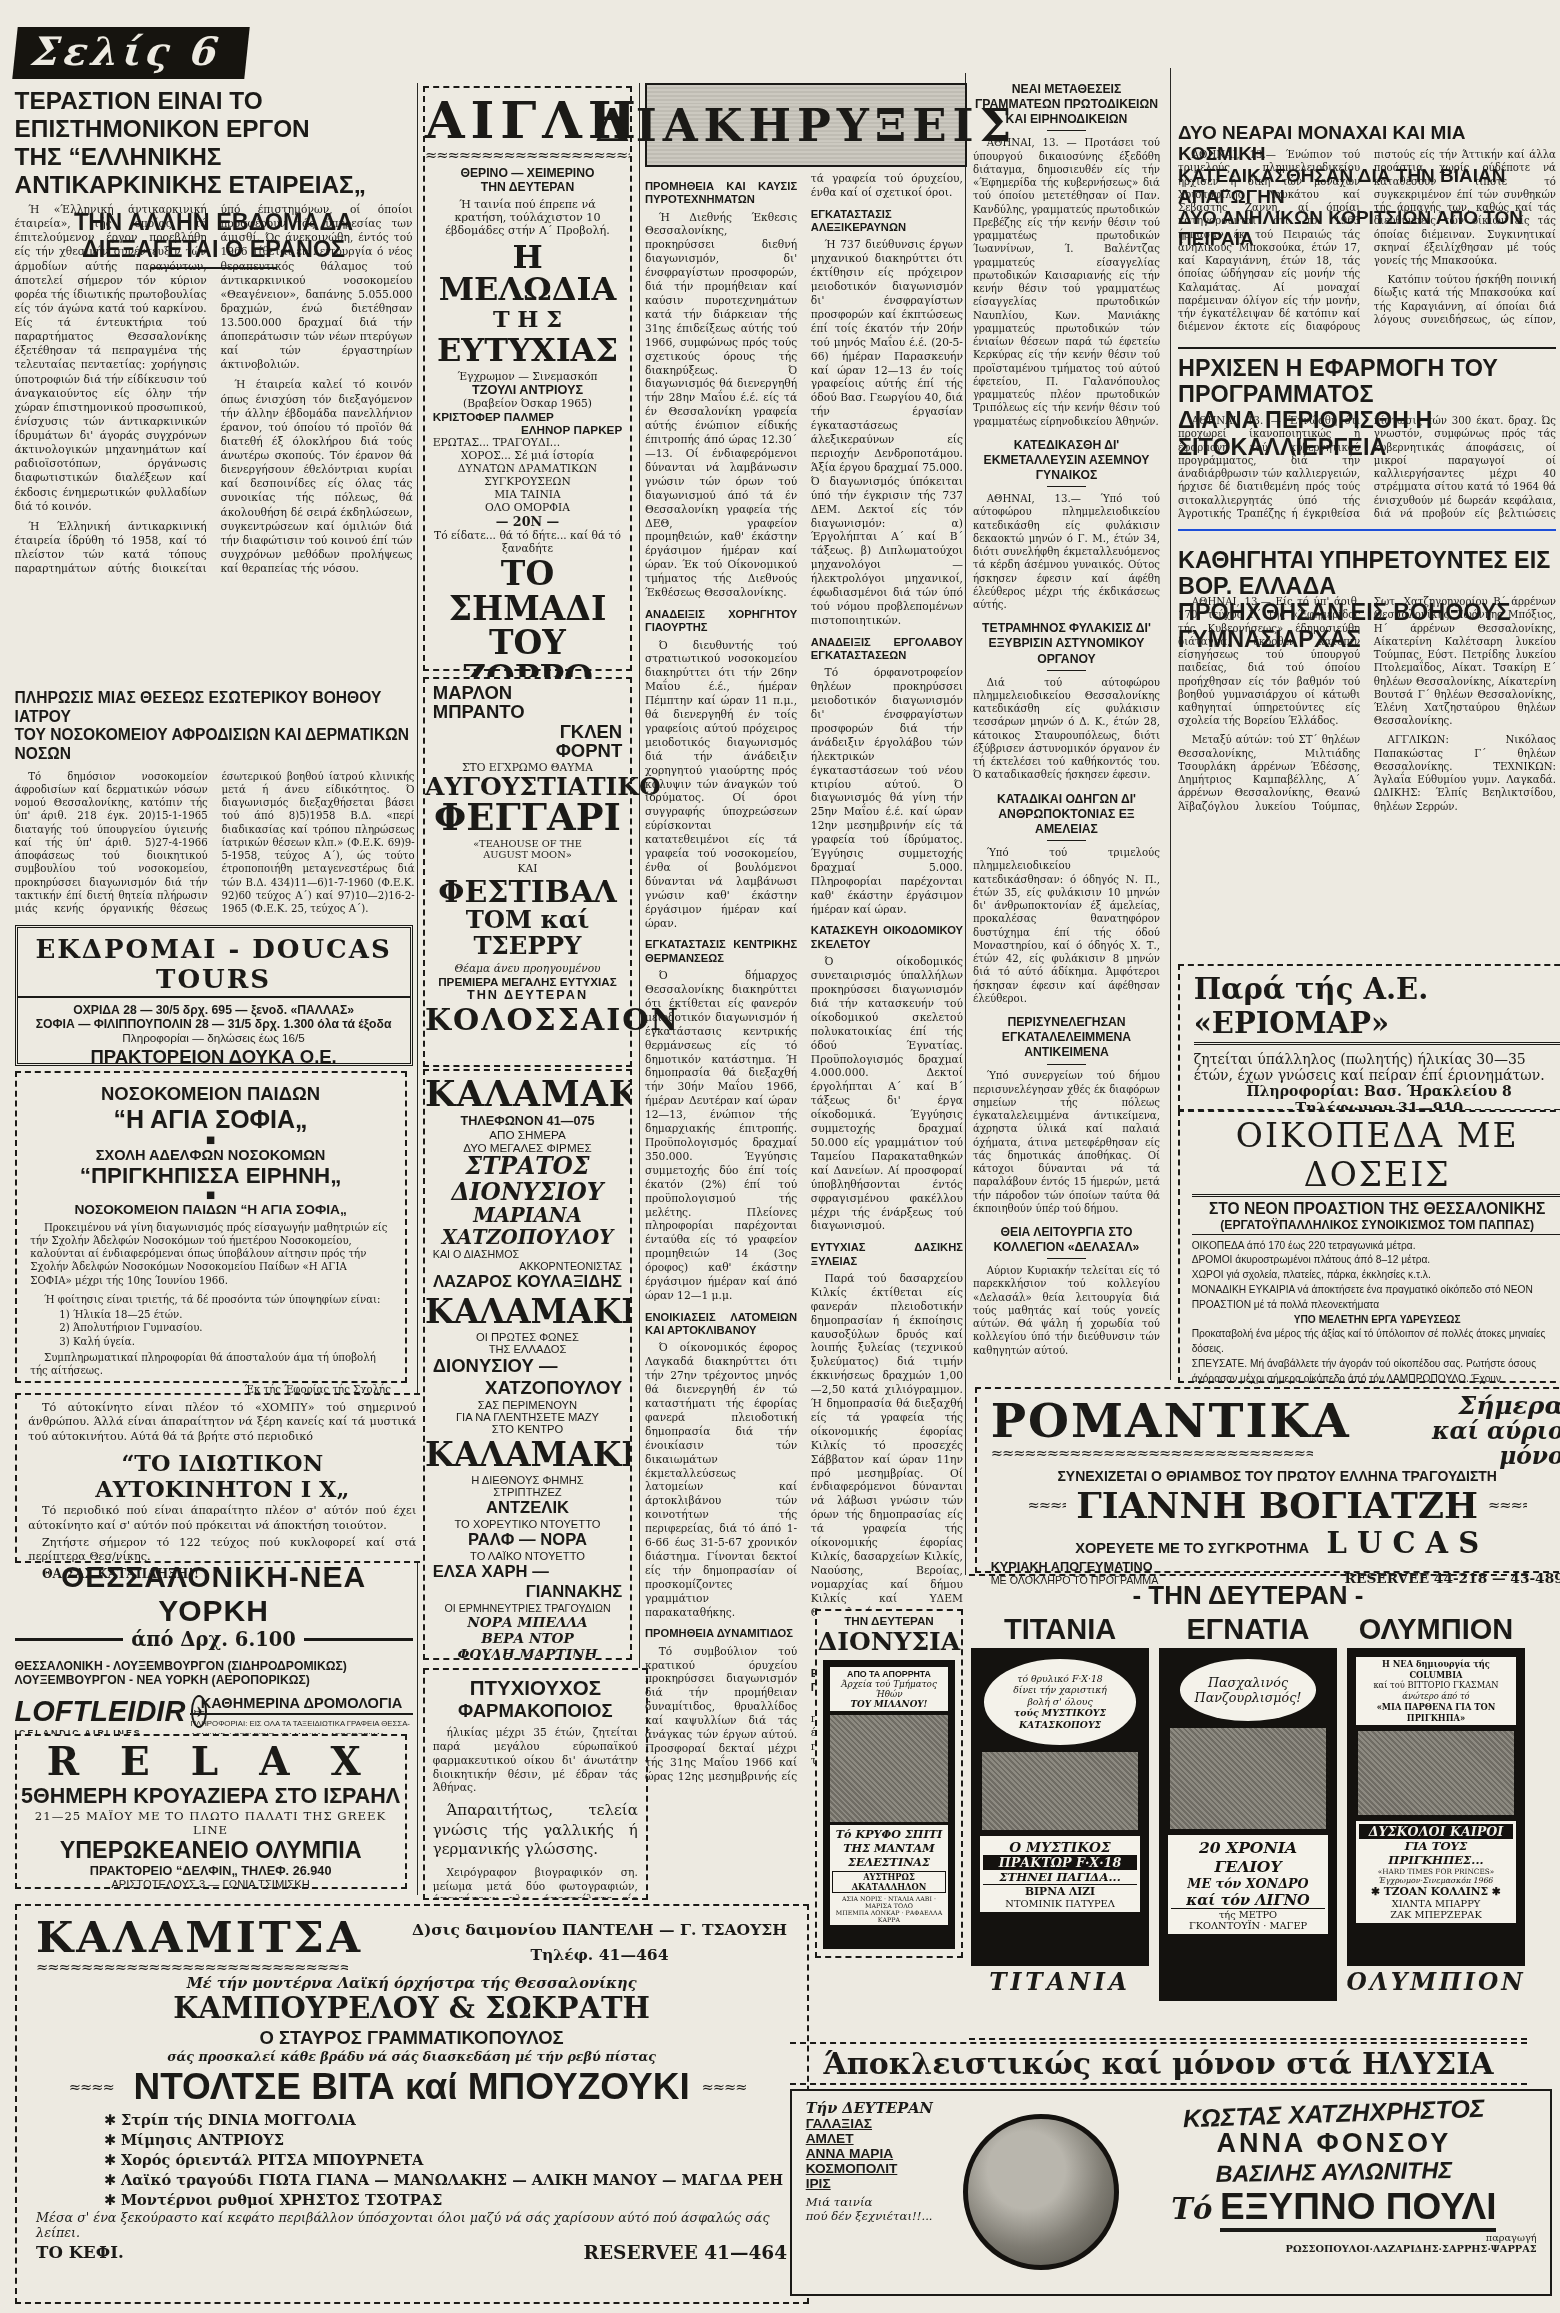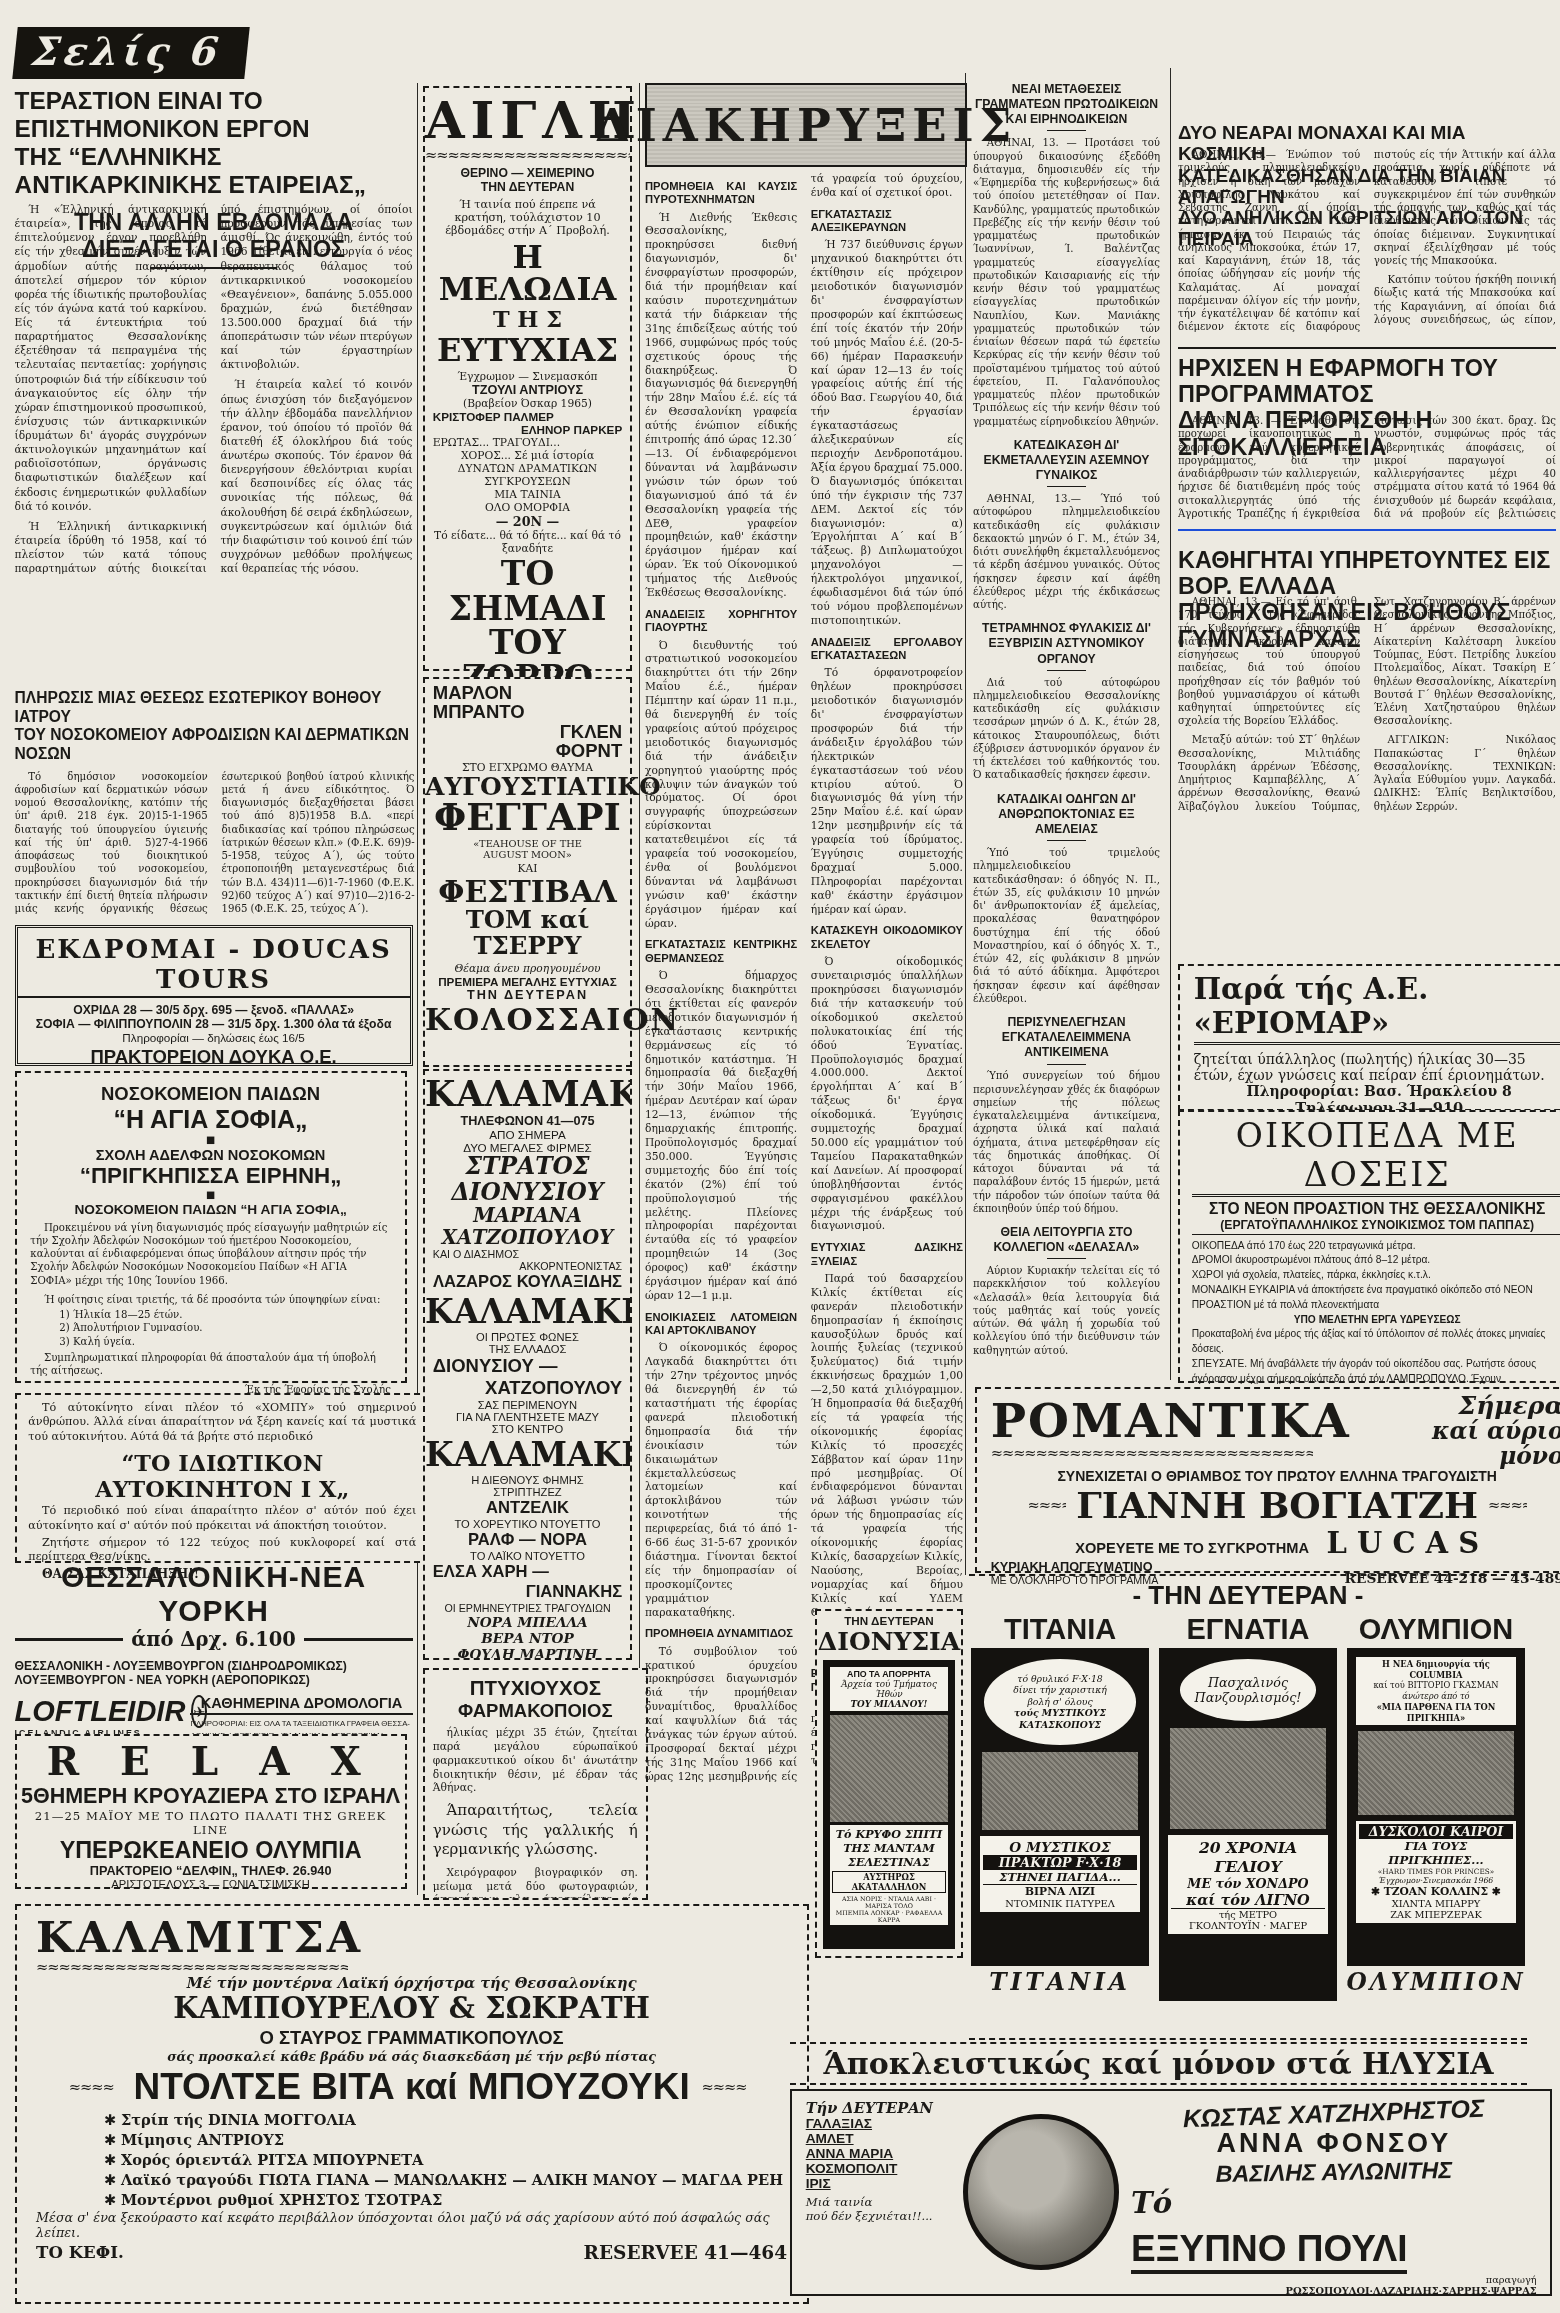--- a/index.html
+++ b/index.html
@@ -505,20 +505,24 @@
       </div>
     </div>
   </div>
 
   <div class="abs boxdash" style="left:14.6px;top:1904px;width:751px;height:384px;padding:5.9px 19.5px;">
     <div style="display:flex;justify-content:space-between;align-items:flex-start;">
       <div>
         <span class="b" style="font-size:43px;letter-spacing:2.9px;">ΚΑΛΑΜΙΤΣΑ</span>
         <div class="wave" style="width:312px;">≈≈≈≈≈≈≈≈≈≈≈≈≈≈≈≈≈≈≈≈≈≈≈≈≈≈≈≈≈≈</div>
       </div>
+      <div class="ctr b" style="padding-top:7.8px;">
+        <div style="font-size:15.6px;">Δ)σις δαιμονίου ΠΑΝΤΕΛΗ — Γ. ΤΣΑΟΥΣΗ</div>
+        <div style="font-size:15.6px;margin-top:5.9px;">Τηλέφ. 41—464</div>
+      </div>
     </div>
     <div class="ctr b i" style="font-size:14.6px;margin-top:2px;">Μέ τήν μοντέρνα Λαϊκή όρχήστρα τής Θεσσαλονίκης</div>
     <div class="ctr b" style="font-size:29px;">ΚΑΜΠΟΥΡΕΛΟΥ &amp; ΣΩΚΡΑΤΗ</div>
     <div class="ctr b sans" style="font-size:18.5px;margin-top:2px;">Ο ΣΤΑΥΡΟΣ ΓΡΑΜΜΑΤΙΚΟΠΟΥΛΟΣ</div>
     <div class="ctr b i" style="font-size:12.7px;">σάς προσκαλεί κάθε βράδυ νά σάς διασκεδάση μέ τήν ρεβύ πίστας</div>
     <div style="display:flex;align-items:center;justify-content:center;gap:11.7px;margin-top:2px;">
       <span class="wave" style="width:53px;">≈≈≈≈</span>
       <span class="b sans" style="font-size:37px;">ΝΤΟΛΤΣΕ ΒΙΤΑ καί ΜΠΟΥΖΟΥΚΙ</span>
       <span class="wave" style="width:53px;">≈≈≈≈</span>
     </div>
@@ -548,21 +552,21 @@
       <div class="b sans" style="font-size:13.7px;text-decoration:underline;">ΚΟΣΜΟΠΟΛΙΤ</div>
       <div class="b sans" style="font-size:13.7px;text-decoration:underline;">ΙΡΙΣ</div>
       <div class="i" style="font-size:11.7px;margin-top:3.9px;">Μιά ταινία</div>
       <div class="i" style="font-size:11.7px;">πού δέν ξεχνιέται!!...</div>
     </div>
     <div class="circlephoto" style="width:146px;height:146px;flex:none;align-self:center;"></div>
     <div style="flex:1;text-align:center;">
       <div class="b i sans" style="font-size:25px;transform:rotate(-2deg);">ΚΩΣΤΑΣ ΧΑΤΖΗΧΡΗΣΤΟΣ</div>
       <div class="b sans" style="font-size:27px;letter-spacing:2.9px;">ΑΝΝΑ ΦΟΝΣΟΥ</div>
       <div class="b i sans" style="font-size:23.4px;transform:rotate(-1deg);">ΒΑΣΙΛΗΣ ΑΥΛΩΝΙΤΗΣ</div>
-      <div style="display:flex;align-items:baseline;justify-content:center;gap:7.8px;flex-direction:column;">
+      <div style="display:flex;align-items:baseline;justify-content:center;gap:7.8px;">
         <span class="b i" style="font-size:29px;">Τό</span>
         <span class="b sans" style="font-size:37px;border-bottom:4.9px solid #1b1a17;">ΕΞΥΠΝΟ ΠΟΥΛΙ</span>
       </div>
       <div class="rt" style="font-size:9.8px;">παραγωγή</div>
       <div class="rt b" style="font-size:9.8px;">ΡΩΣΣΟΠΟΥΛΟΙ·ΛΑΖΑΡΙΔΗΣ·ΣΑΡΡΗΣ·ΨΑΡΡΑΣ</div>
     </div>
   </div>
 
 </div>
 

